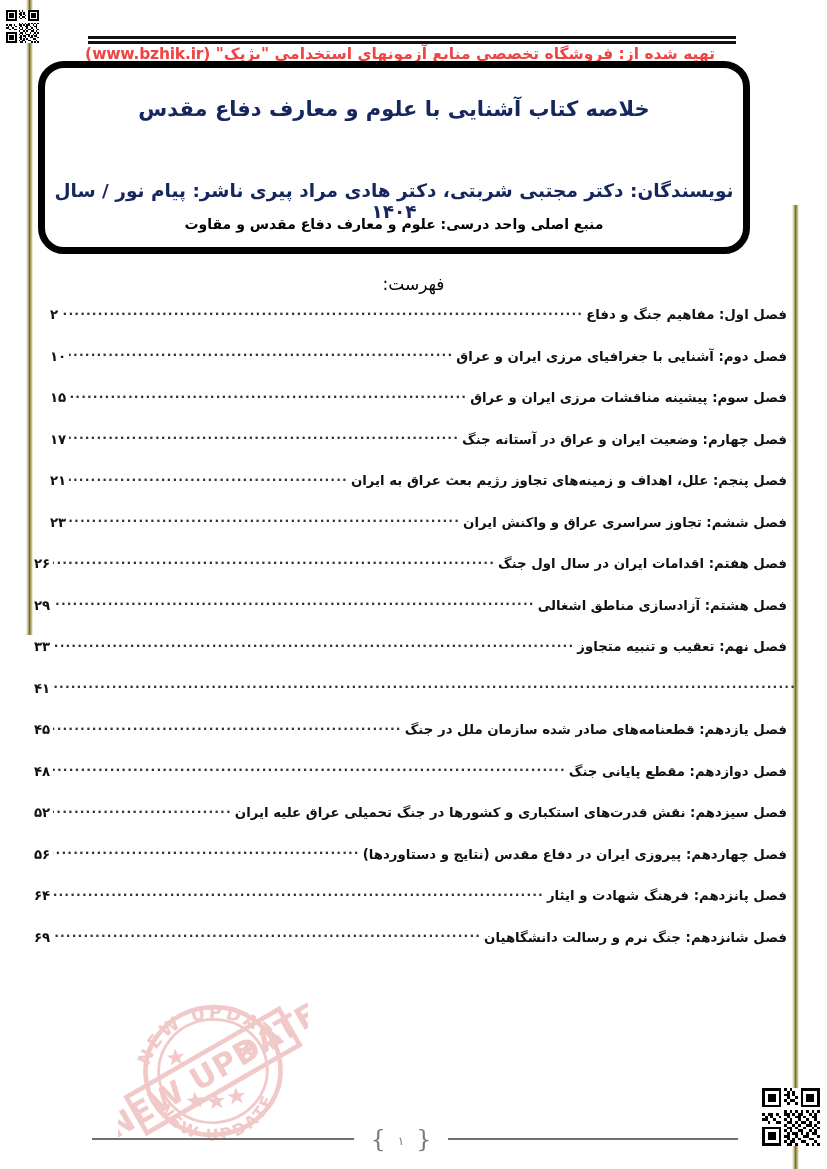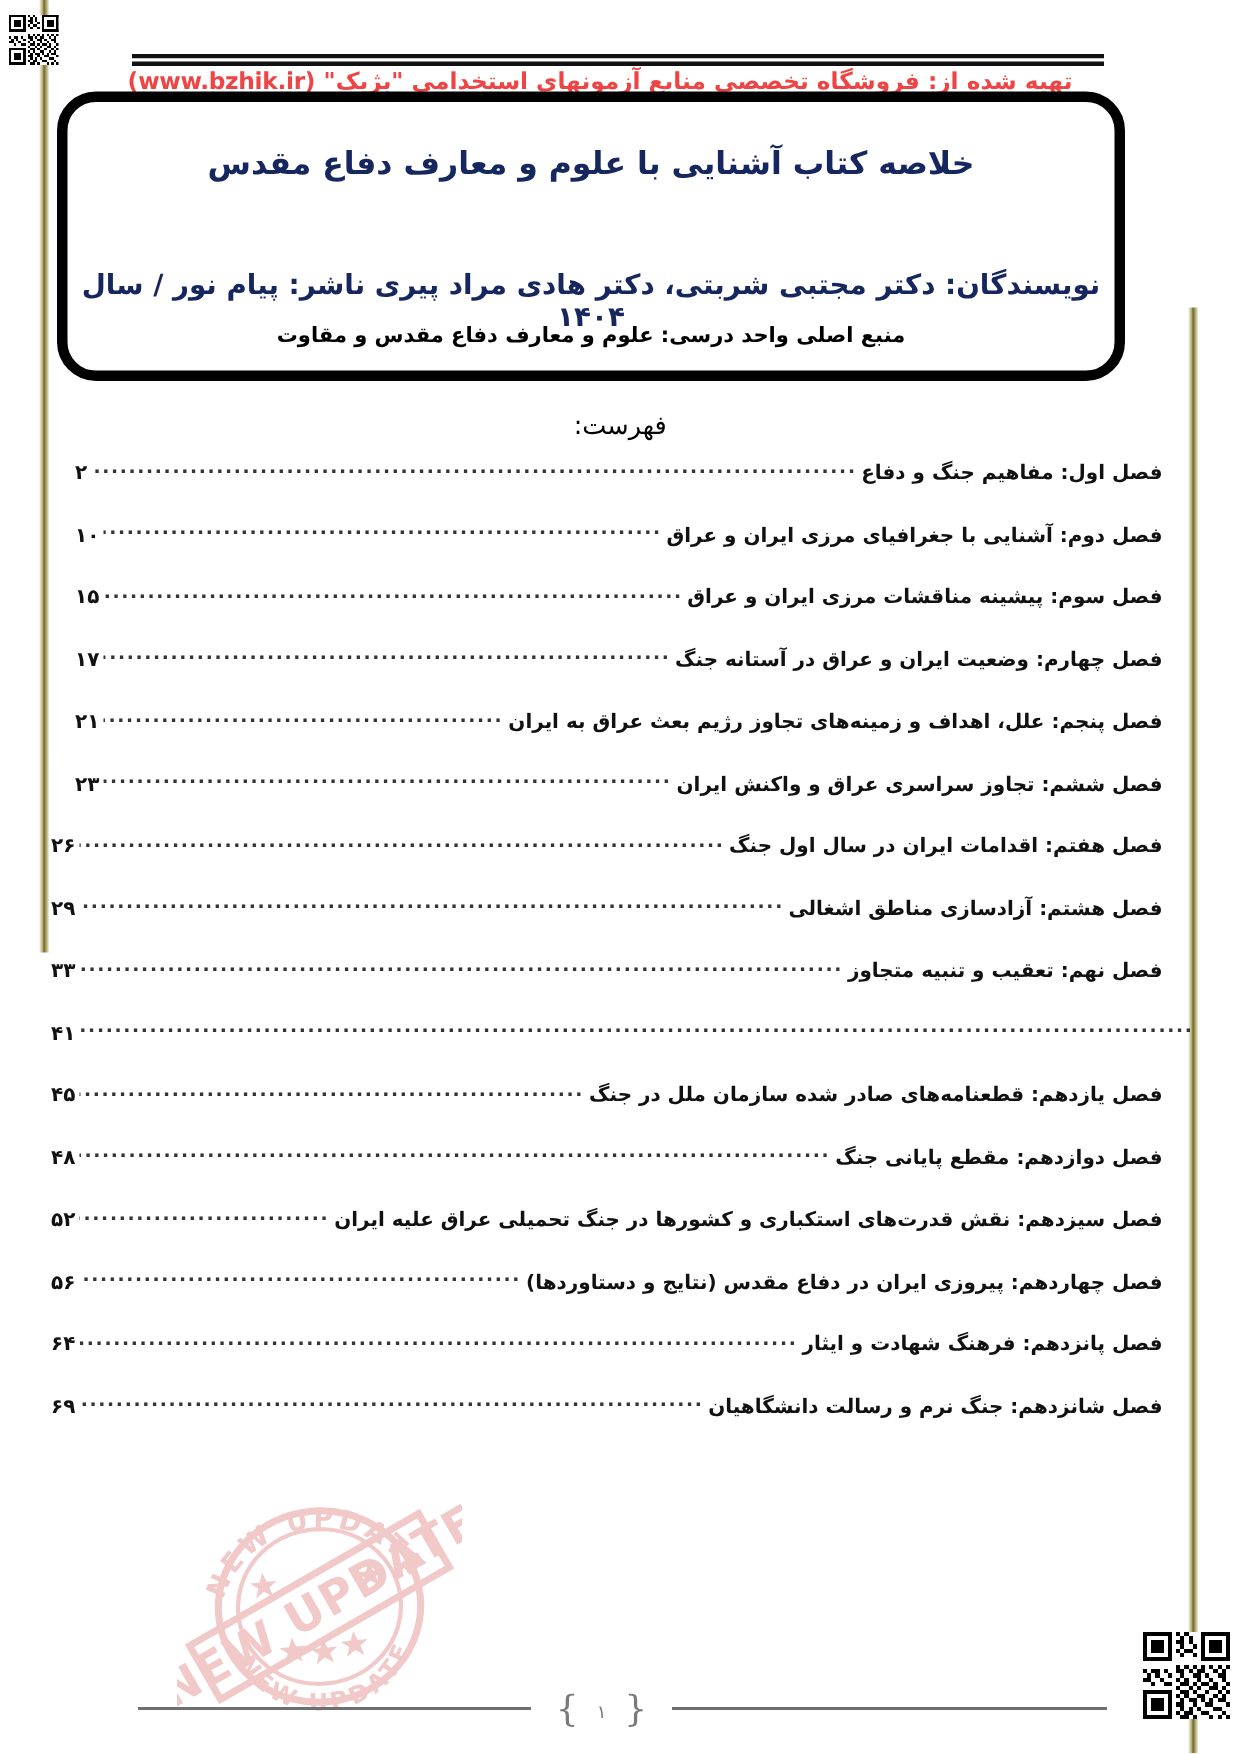--- a/index.html
+++ b/index.html
@@ -146,21 +146,21 @@
     flex-direction: row;
     align-items: baseline;
     height: 41.5px;
     font-size: 13.3px;
     font-weight: bold;
     color: #111111;
     white-space: nowrap;
   }
   .toc-title {
     flex: 0 0 auto;
-    padding-right: 24px;
+    padding-right: 12px;
     text-align: center;
   }
   .toc-leader {
     flex: 1 1 auto;
     overflow: hidden;
     height: 1em;
     position: relative;
     margin: 0 3px;
   }
   .toc-leader::before {

